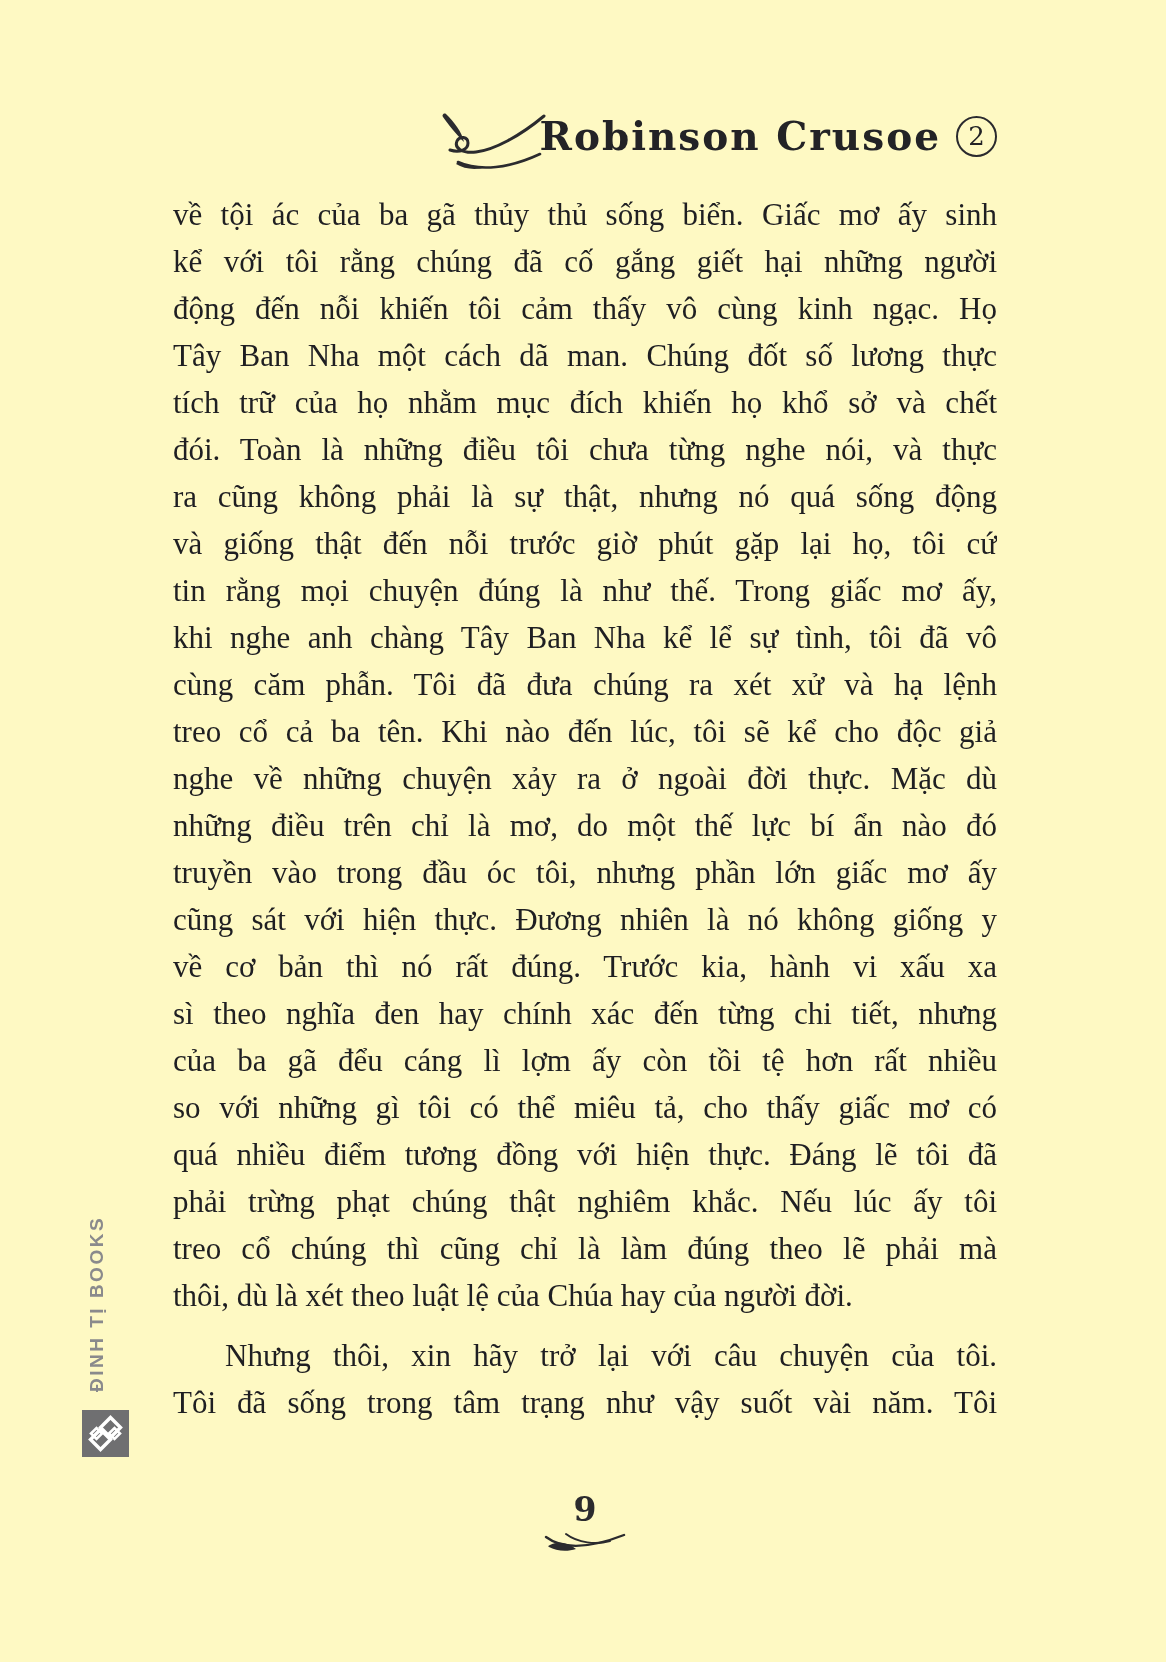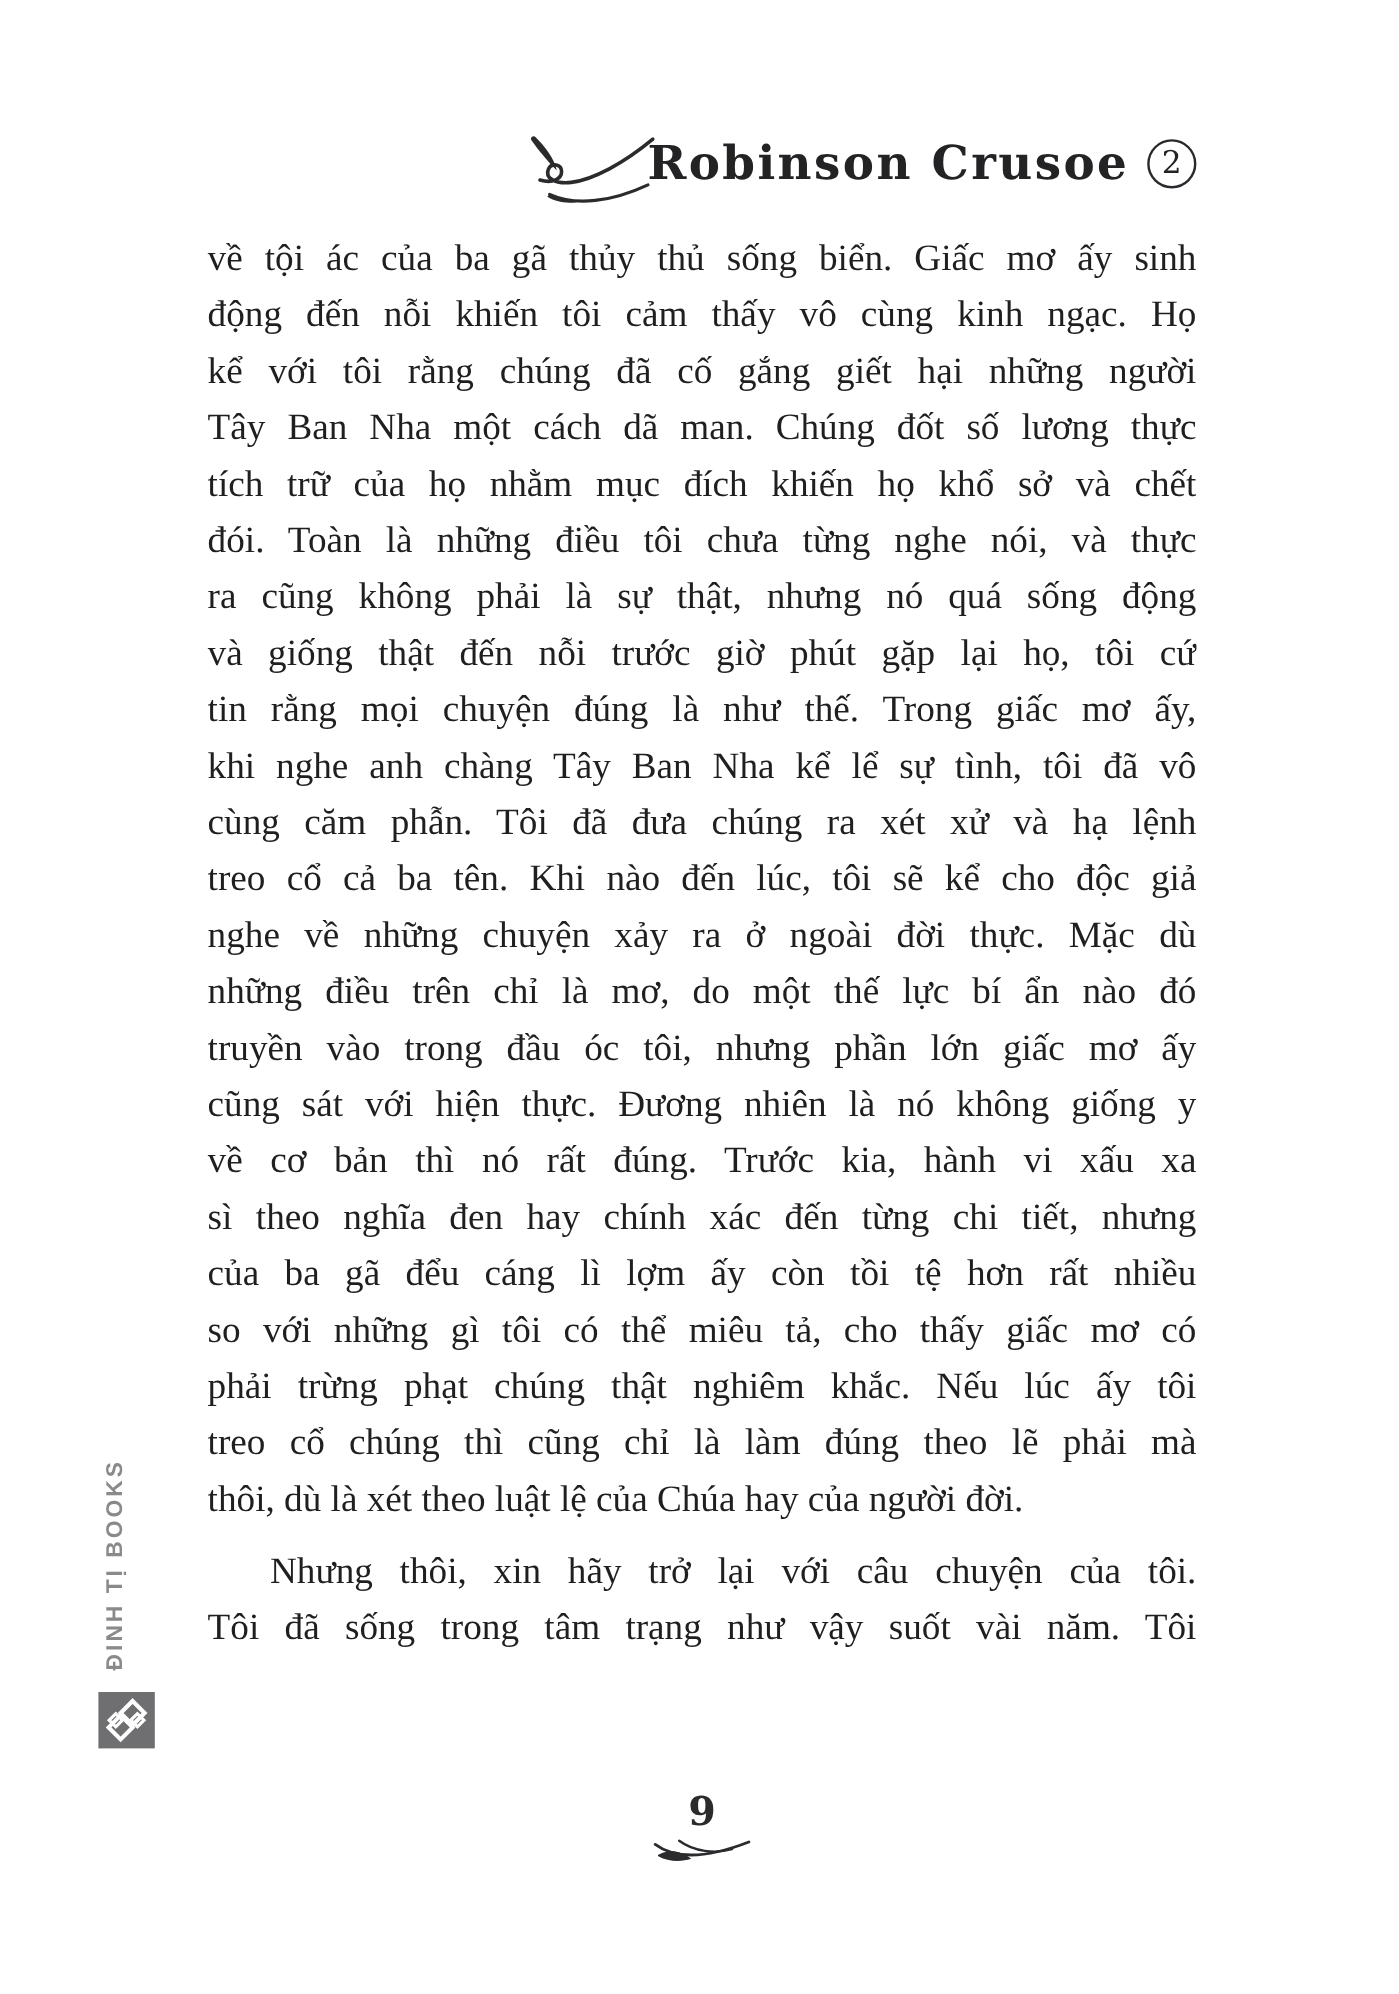--- a/index.html
+++ b/index.html
@@ -1,21 +1,21 @@
 <!DOCTYPE html>
 <html><head>
 <meta charset="utf-8">
 <style>
   html, body { margin: 0; padding: 0; background: #e8e8e8; }
   .page {
     position: relative;
     width: 1166px;
     height: 1662px;
     margin: 0 auto;
-    background: #ffffff;
+    background: #fef9c3;
     overflow: hidden;
     font-family: "Liberation Serif", serif;
   }
 
   
   .header {
     position: absolute;
     top: 96px;
     right: 169px;
     display: flex;
@@ -129,39 +129,40 @@
       <path d="M22,52 C44,62 74,58 104,44" stroke="#2b2b2e" stroke-width="2.6" fill="none" stroke-linecap="round"></path>
       <path d="M22,52 C30,56 40,58 50,57 C40,60.5 28,59 20,54 Z" fill="#2b2b2e"></path>
     </svg>
     <span class="header-title">Robinson Crusoe</span>
     <span class="volume-badge">2</span>
   </div>
 
   <div class="body-text">
       <div class="paragraph">
         <div class="line justify">về tội ác của ba gã thủy thủ sống biển. Giấc mơ ấy sinh</div>
+        <div class="line justify">kể với tôi rằng chúng đã cố gắng giết hại những người</div>
         <div class="line justify">động đến nỗi khiến tôi cảm thấy vô cùng kinh ngạc. Họ</div>
-        <div class="line justify">kể với tôi rằng chúng đã cố gắng giết hại những người</div>
         <div class="line justify">Tây Ban Nha một cách dã man. Chúng đốt số lương thực</div>
         <div class="line justify">tích trữ của họ nhằm mục đích khiến họ khổ sở và chết</div>
         <div class="line justify">đói. Toàn là những điều tôi chưa từng nghe nói, và thực</div>
         <div class="line justify">ra cũng không phải là sự thật, nhưng nó quá sống động</div>
         <div class="line justify">và giống thật đến nỗi trước giờ phút gặp lại họ, tôi cứ</div>
         <div class="line justify">tin rằng mọi chuyện đúng là như thế. Trong giấc mơ ấy,</div>
         <div class="line justify">khi nghe anh chàng Tây Ban Nha kể lể sự tình, tôi đã vô</div>
         <div class="line justify">cùng căm phẫn. Tôi đã đưa chúng ra xét xử và hạ lệnh</div>
         <div class="line justify">treo cổ cả ba tên. Khi nào đến lúc, tôi sẽ kể cho độc giả</div>
         <div class="line justify">nghe về những chuyện xảy ra ở ngoài đời thực. Mặc dù</div>
         <div class="line justify">những điều trên chỉ là mơ, do một thế lực bí ẩn nào đó</div>
         <div class="line justify">truyền vào trong đầu óc tôi, nhưng phần lớn giấc mơ ấy</div>
         <div class="line justify">cũng sát với hiện thực. Đương nhiên là nó không giống y</div>
         <div class="line justify">về cơ bản thì nó rất đúng. Trước kia, hành vi xấu xa</div>
         <div class="line justify">sì theo nghĩa đen hay chính xác đến từng chi tiết, nhưng</div>
         <div class="line justify">của ba gã đểu cáng lì lợm ấy còn tồi tệ hơn rất nhiều</div>
         <div class="line justify">so với những gì tôi có thể miêu tả, cho thấy giấc mơ có</div>
+        <div class="line justify">quá nhiều điểm tương đồng với hiện thực. Đáng lẽ tôi đã</div>
         <div class="line justify">phải trừng phạt chúng thật nghiêm khắc. Nếu lúc ấy tôi</div>
         <div class="line justify">treo cổ chúng thì cũng chỉ là làm đúng theo lẽ phải mà</div>
         <div class="line">thôi, dù là xét theo luật lệ của Chúa hay của người đời.</div>
       </div>
       <div class="paragraph">
         <div class="line justify indent">Nhưng thôi, xin hãy trở lại với câu chuyện của tôi.</div>
         <div class="line justify">Tôi đã sống trong tâm trạng như vậy suốt vài năm. Tôi</div>
       </div>
     </div>
 

